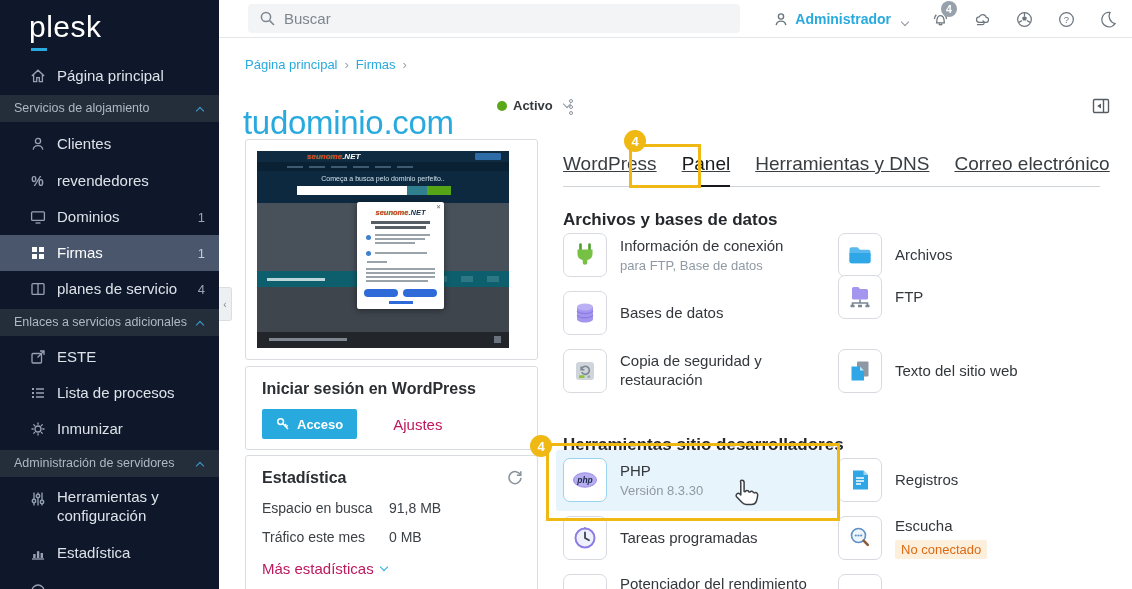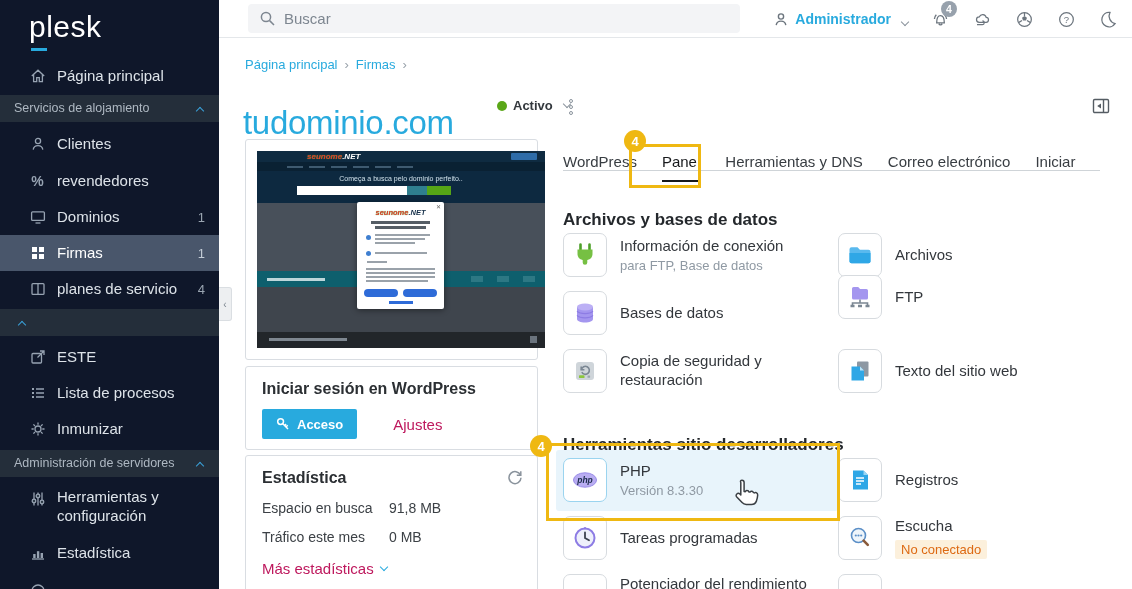--- a/index.html
+++ b/index.html
@@ -45,21 +45,21 @@
   .status{position:absolute;left:497px;top:98px;display:flex;align-items:center;gap:6px;cursor:pointer;}
   .status .dot{width:10px;height:10px;border-radius:50%;background:#5aa718;}
   .status .stxt{font-size:13px;font-weight:700;color:#33383d;}
   .kebab{position:absolute;left:567px;top:97px;display:flex;flex-direction:column;gap:2px;cursor:pointer;padding:2px;}
   .kebab i{width:4px;height:4px;border:1px solid #8a939c;border-radius:50%;}
   .panel-toggle{position:absolute;left:1092px;top:97px;width:18px;height:18px;cursor:pointer;color:#555c63;}
 
   
   .card{position:absolute;left:245px;width:293px;background:#fff;border:1px solid #d9dde2;border-radius:3px;}
   .card-preview{top:139px;height:221px;padding:11px;cursor:pointer;}
-  .thumb{position:relative;width:288px;height:197px;overflow:hidden;background:#48505a;}
+  .thumb{position:relative;width:252px;height:197px;overflow:hidden;background:#48505a;}
   .th-header{position:absolute;left:0;top:0;width:100%;height:11px;background:#0f2b41;display:flex;align-items:center;padding:0 8px;}
   .th-logo{font-size:8px;font-weight:700;font-style:italic;margin-left:42px;}
   .th-logo .lg1{color:#e23b2a;text-shadow:0 0 1px #3fae37;}
   .th-logo .lg2{color:#fff;}
   .th-hbtn{margin-left:auto;width:26px;height:7px;border-radius:1px;background:#2e6ca8;}
   .th-nav{position:absolute;left:0;top:11px;width:100%;height:9px;background:#0a2133;display:flex;align-items:center;gap:6px;padding:0 30px;}
   .th-nav i{display:block;width:16px;height:2px;background:#3e5a70;}
   .th-hero{position:absolute;left:0;top:20px;width:100%;height:32px;background:#0d2940;}
   .th-caption{position:absolute;left:0;top:4px;width:100%;text-align:center;font-size:7px;color:#cfe0ea;}
   .th-search{position:absolute;left:40px;top:15px;display:flex;}
@@ -93,21 +93,21 @@
 
   .card-stats{top:455px;height:140px;padding:13px 16px;}
   .card-stats h3{margin:0;font-size:16px;font-weight:700;color:#2b2f33;}
   .refresh{position:absolute;right:13px;top:12px;width:18px;height:18px;color:#8a939c;cursor:pointer;}
   .stat-row{display:flex;margin-top:13px;font-size:14px;color:#3c4146;}
   .stat-row .sl{flex:0 0 127px;}
   .stats-more{display:inline-flex;align-items:center;margin-top:15px;font-size:15px;}
   .stats-more .chv{border-color:#28aade;margin-left:7px;}
 
   
-  .tabs{position:absolute;left:563px;top:153px;width:537px;display:flex;gap:25px;border-bottom:1px solid #cfd4d8;font-size:15px;color:#383d42;}
+  .tabs{position:absolute;left:563px;top:153px;width:537px;display:flex;gap:25px;border-bottom:1px solid #cfd4d8;padding-bottom:11px;font-size:19px;color:#383d42;text-decoration:underline;}
   .tab{cursor:pointer;white-space:nowrap;}
   .tab.active{position:relative;color:#17191c;}
   .tab.active::after{content:"";position:absolute;left:0;right:0;bottom:-12px;height:2px;background:#17191c;}
   .sec-title{position:absolute;left:563px;font-size:17px;font-weight:700;color:#24282c;}
   .cell{position:absolute;display:flex;align-items:center;gap:13px;width:272px;cursor:pointer;}
   .cell.top-align{align-items:flex-start;}
   .ibox{flex:0 0 44px;width:44px;height:44px;border:1px solid #d7dbdf;border-radius:7px;background:#fff;display:flex;align-items:center;justify-content:center;}
   .ibox svg{width:28px;height:28px;display:block;}
   .ibox.hov{border-color:#9bd4ef;}
   .clabel{font-size:15px;color:#33373c;line-height:1.25;}
@@ -189,20 +189,21 @@
           <svg viewBox="0 0 16 16">
             <rect x="2" y="2.6" width="12" height="10.8" rx="1" fill="none" stroke="currentColor" stroke-width="1.3"></rect>
             <path d="M8 2.6v10.8" stroke="currentColor" stroke-width="1.3"></path>
           </svg>
         </span>
       <span class="slbl">planes de servicio</span>
       <span class="sbadge">4</span>
     </div>
 
     <div class="ssec" style="top:309px">
+      <span class="slbl">Enlaces a servicios adicionales</span>
       <span class="chv up teal"></span>
     </div>
 
     <div class="snav" style="top:339px">
       <span class="sico">
           <svg viewBox="0 0 16 16">
             <rect x="2" y="4.5" width="9.5" height="9.5" rx="1" fill="none" stroke="currentColor" stroke-width="1.3"></rect>
             <path d="M7.5 8.5 14 2M10 2h4v4" fill="none" stroke="currentColor" stroke-width="1.3"></path>
           </svg>
         </span>

